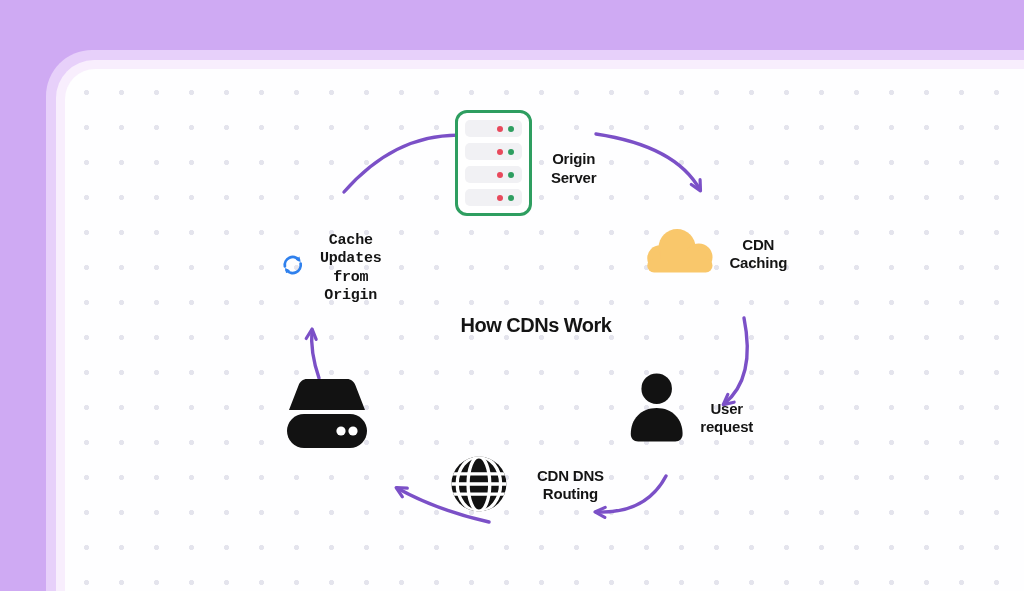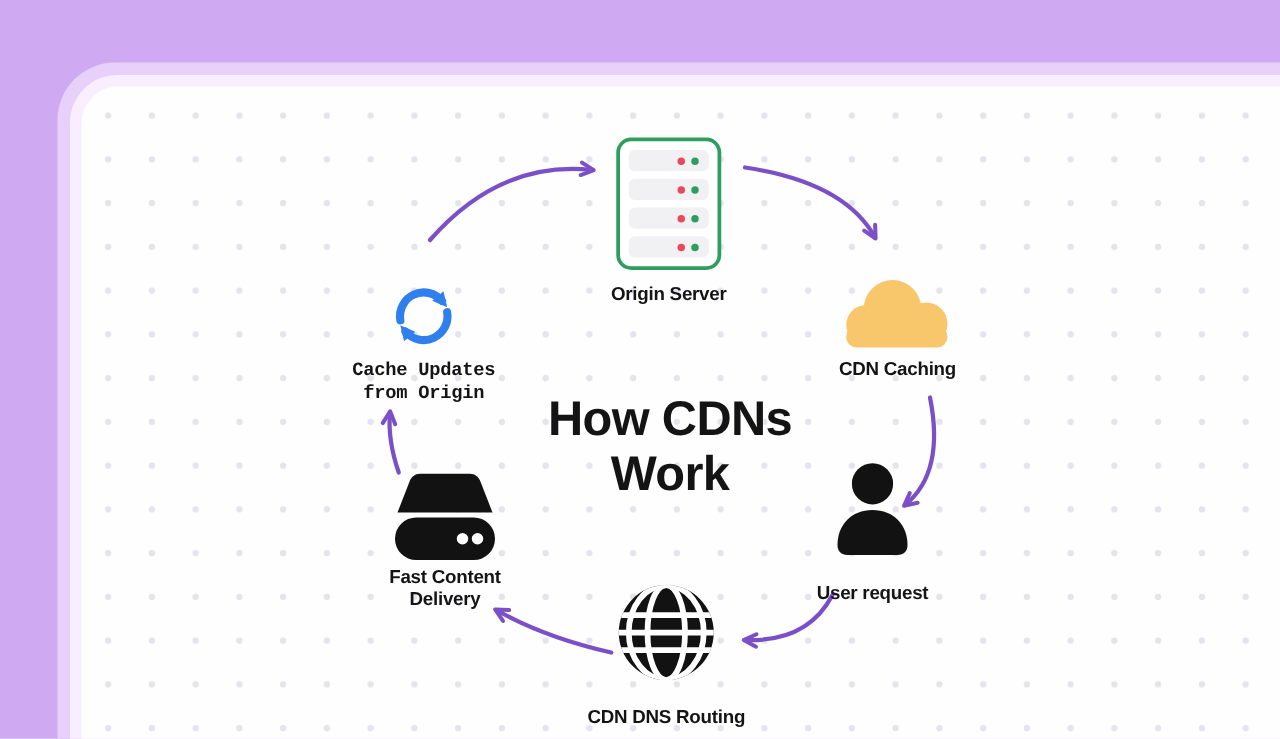--- a/index.html
+++ b/index.html
@@ -16,44 +16,44 @@
   }
   .card{position:absolute;left:46px;top:50px;width:1060px;height:640px;
     background:var(--card-ring-outer);border-radius:46px;}
   .card-mid{position:absolute;inset:10px;background:var(--card-ring-inner);border-radius:38px;}
   .card-inner{position:absolute;inset:9px;background-color:var(--card-surface);border-radius:30px;
     background-image:radial-gradient(circle,var(--dot) 2.3px,transparent 2.9px);
     background-size:35px 35px;background-position:4px 6px;}
   .arrow-layer{position:absolute;left:0;top:0;pointer-events:none;}
   .arrow-path{stroke:var(--arrow);stroke-width:3.4;fill:none;stroke-linecap:round;}
   .arrow-head{stroke:var(--arrow);stroke-width:3.2;fill:none;stroke-linecap:round;stroke-linejoin:round;}
-  .node{position:absolute;display:flex;flex-direction:column;align-items:center;text-align:center;}
+  .node{position:absolute;display:flex;flex-direction:row;align-items:center;text-align:center;}
   .node-label{font-weight:bold;font-size:15px;line-height:1.22;color:var(--text);letter-spacing:-0.2px;}
   .diagram-title{position:absolute;left:400px;top:314px;width:272px;text-align:center;
-    font-size:39px;font-weight:bold;letter-spacing:-0.5px;color:var(--text);}
+    font-size:20px;font-weight:bold;letter-spacing:-0.5px;color:var(--text);}
   
   .server{width:84px;height:106px;border:3.5px solid var(--server-green);border-radius:12px;
     background:#fff;display:flex;flex-direction:column;gap:6px;padding:7px;}
   .server-row{flex:1;background:var(--server-bar);border-radius:5px;display:flex;
     align-items:center;justify-content:flex-end;gap:5px;padding-right:8px;}
   .led{width:6px;height:6px;border-radius:50%;}
   .led-red{background:var(--status-red);}
   .led-green{background:var(--server-green);}
   
   .fill-black{fill:var(--icon-black);}
   .fill-cloud{fill:var(--cloud-yellow);}
   .globe-grid{stroke:#fff;stroke-width:4.6;fill:none;}
   .sync-stroke{stroke:var(--sync-blue);stroke-width:6.5;fill:none;stroke-linecap:round;}
   .sync-head{fill:var(--sync-blue);}
   .drive-dot{fill:#fff;}
   
   .node-origin{left:455px;top:110px;width:160px;}
   .node-cloud{left:640px;top:221px;width:156px;}
   .node-user{left:628px;top:370px;width:140px;}
-  .node-globe{left:450px;top:466px;width:166px;gap:17px;}
+  .node-globe{left:450px;top:444px;width:166px;gap:17px;}
   .node-drive{left:286px;top:377px;width:140px;}
   .node-sync{left:281px;top:225px;width:116px;font-family:Liberation Mono, monospace;}
   .node-origin .node-label{margin-top:11px;}
   .node-cloud .node-label{margin-top:8px;text-align:center;}
   .node-user .node-label{margin-top:18px;}
   .node-globe .node-label{margin-top:2px;}
   .node-drive .node-label{margin-top:4px;}
   .node-sync .node-label{margin-top:7px;}
 </style>
 </head>
@@ -147,21 +147,20 @@
 
 <div class="node node-drive">
   <svg width="82" height="72" viewBox="0 0 82 72">
     <g class="fill-black">
       <path d="M21 2 H61 C65 2 68 4.5 69.5 8.5 L79 33 H3 L12.5 8.5 C14 4.5 17 2 21 2 Z"></path>
       <rect x="1" y="37" width="80" height="34" rx="17"></rect>
     </g>
     <circle class="drive-dot" cx="55" cy="54" r="4.6"></circle>
     <circle class="drive-dot" cx="67" cy="54" r="4.6"></circle>
   </svg>
-  <div class="node-label">Fast Content Delivery</div>
 </div>
 
 <div class="node node-sync">
   <svg width="56" height="56" viewBox="0 0 56 56">
     <defs>
       <marker id="bh" viewBox="0 0 10 10" refX="4.5" refY="5" markerWidth="13" markerHeight="13" markerUnits="userSpaceOnUse" orient="auto">
         <path class="sync-head" d="M0.5,0.5 L9.5,5 L0.5,9.5 Z"></path>
       </marker>
     </defs>
     <g class="sync-stroke">

